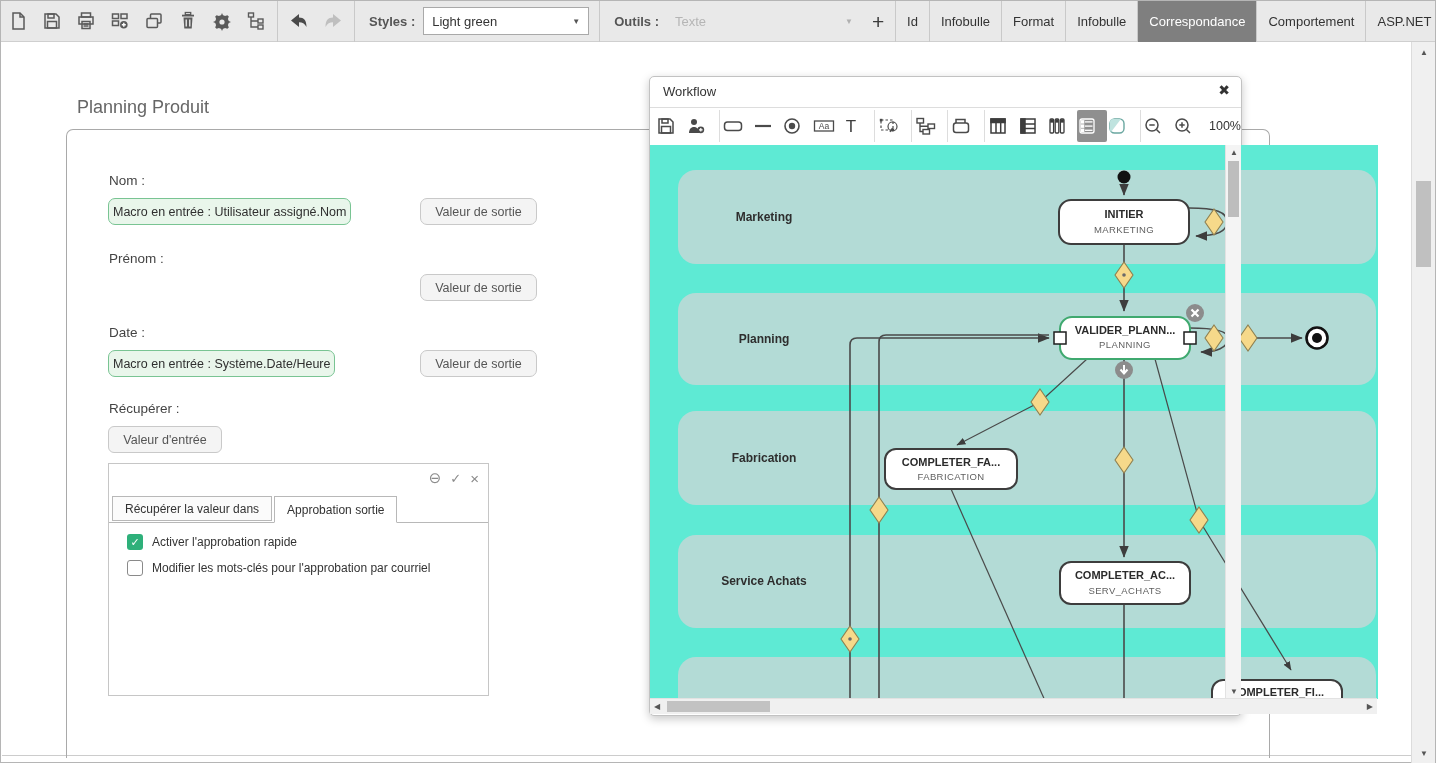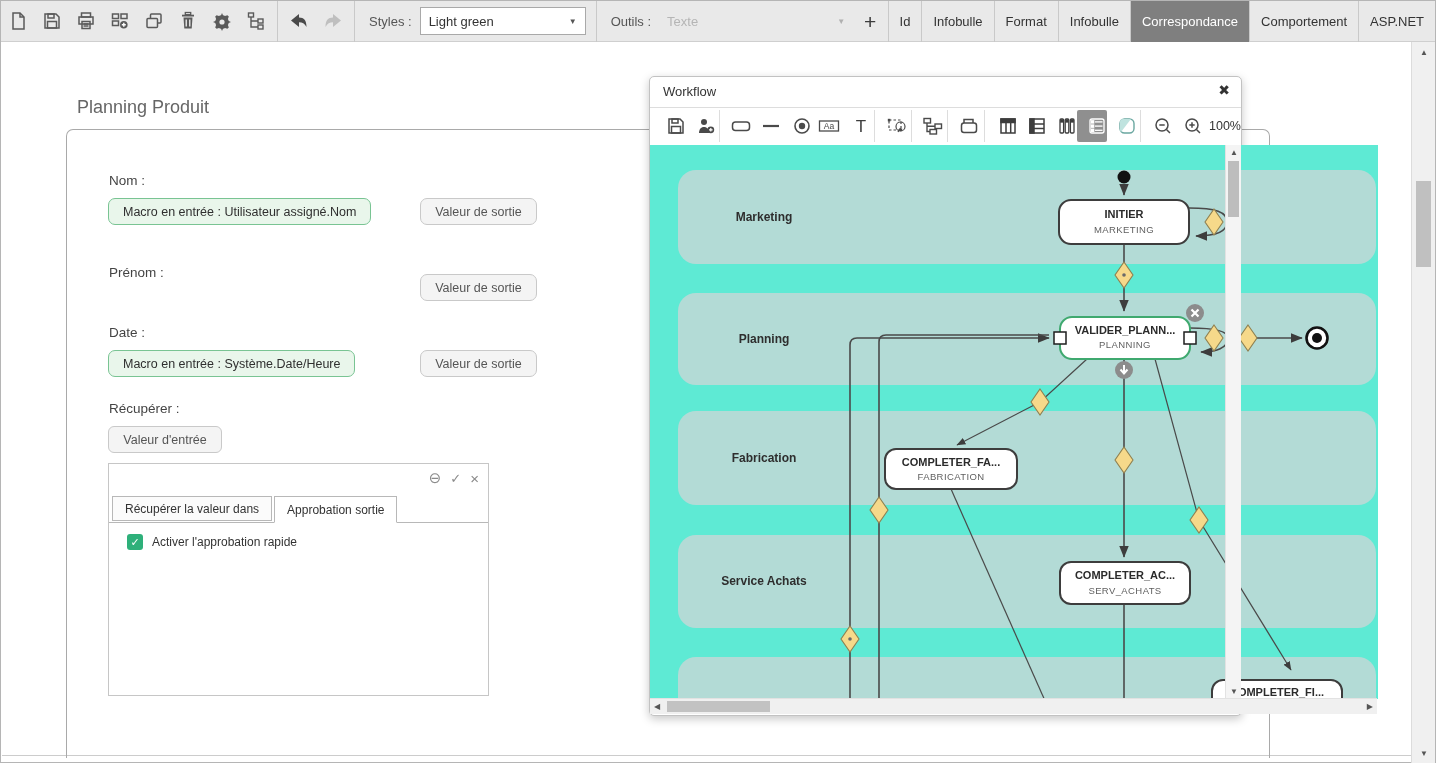--- a/index.html
+++ b/index.html
@@ -4,36 +4,36 @@
 <style>
   html,body{margin:0;padding:0;}
   body{width:1436px;height:763px;position:relative;font-family:"Liberation Sans","DejaVu Sans",sans-serif;background:#fff;overflow:hidden;}
   .frame{position:absolute;inset:0;border:1px solid #b5b5b5;box-sizing:border-box;}
   
   .topbar{position:absolute;left:0;top:0;right:0;height:41px;background:#e9e9e9;border-bottom:1px solid #cfcfcf;display:flex;align-items:center;box-sizing:border-box;}
   .tb-group{display:flex;align-items:center;height:100%;}
   .icon-btn{width:34px;height:41px;display:flex;align-items:center;justify-content:center;cursor:pointer;}
   .icon-btn svg{display:block;}
   .sep{width:1px;height:41px;background:#c9c9c9;margin:0 4px;}
-  .tb-label{font-size:13px;color:#555;margin:0 8px 0 10px;white-space:nowrap;}
+  .tb-label{font-size:13px;color:#555;margin:0 8px 0 10px;white-space:nowrap;font-weight:bold;}
   .dropdown{height:26px;background:#fff;border:1px solid #a9a9a9;display:flex;align-items:center;justify-content:space-between;padding:0 8px;font-size:13px;color:#333;width:148px;cursor:pointer;}
   .dropdown.disabled{background:transparent;border:none;color:#b5b5b5;width:178px;cursor:default;}
   .dd-arrow{font-size:8px;color:#555;margin-left:8px;}
   .dropdown.disabled .dd-arrow{color:#b0b0b0;}
   .tb-plus{font-size:21px;color:#3c3c3c;width:34px;text-align:center;cursor:pointer;line-height:41px;}
   .tb-tabs{margin-left:auto;display:flex;align-items:stretch;height:41px;}
   .tb-tab{display:flex;align-items:center;padding:0 11px;font-size:13px;color:#333;border-left:1px solid #c9c9c9;cursor:pointer;white-space:nowrap;}
   .tb-tab.active{background:#7f7f7f;color:#fff;}
   
   .content{position:absolute;left:1px;top:41px;width:1411px;height:714px;background:#fff;border-bottom:1px solid #ccc;box-sizing:border-box;}
   .page-title{position:absolute;left:75px;top:55px;font-size:18px;color:#666;}
   .form-box{position:absolute;left:64px;top:87px;width:1202px;height:628px;border:1px solid #a9a9a9;border-bottom:none;border-radius:7px 7px 0 0;}
   .f-label{position:absolute;font-size:13.5px;color:#444;}
   .pill{position:absolute;height:27px;display:inline-flex;align-items:center;justify-content:center;border-radius:7px;font-size:12.5px;box-sizing:border-box;cursor:pointer;white-space:nowrap;}
-  .pill.green{background:#e9f6eb;border:1px solid #79c493;color:#2f2f2f;padding:0 14px;}
+  .pill.green{background:#e9f6eb;border:1px solid #79c493;color:#2f2f2f;padding:0 4px;}
   .pill.gray{background:#f4f4f4;border:1px solid #c9c9c9;color:#555;width:117px;}
   
   .subpanel{position:absolute;left:106px;top:421px;width:381px;height:233px;border:1px solid #c6c6c6;background:#fff;box-sizing:border-box;}
   .sp-icons{position:absolute;top:5px;right:9px;display:flex;align-items:center;gap:9px;color:#8a8a8a;}
   .sp-icons span{cursor:pointer;}
   .sp-minus{font-size:15px;}
   .sp-check{font-size:13px;}
   .sp-x{font-size:15px;}
   .sp-tabs{position:absolute;top:32px;left:3px;display:flex;z-index:2;}
   .sp-tab{height:25px;display:flex;align-items:center;padding:0 12px;font-size:12px;color:#333;border:1px solid #b8b8b8;background:#fbfbfb;margin-right:2px;cursor:pointer;box-sizing:border-box;}
@@ -42,21 +42,21 @@
   .cb-row{position:absolute;left:18px;display:flex;align-items:center;gap:9px;font-size:12px;color:#333;}
   .cb{width:16px;height:16px;border-radius:3px;box-sizing:border-box;display:flex;align-items:center;justify-content:center;cursor:pointer;}
   .cb.checked{background:#2eb07a;color:#fff;font-size:11px;font-weight:bold;}
   .cb.unchecked{background:#fff;border:1px solid #8a8a8a;}
   
   .wfpanel{position:absolute;left:648px;top:75px;width:593px;height:640px;background:#fff;border:1px solid #c2c2c2;border-radius:5px;box-shadow:0 3px 10px rgba(0,0,0,.22);box-sizing:border-box;}
   .wf-header{position:absolute;left:0;top:0;right:0;height:30px;border-bottom:1px solid #ddd;}
   .wf-title{position:absolute;left:13px;top:7px;font-size:13px;color:#333;}
   .wf-close{position:absolute;right:11px;top:5px;font-size:14px;color:#333;cursor:pointer;}
   .wf-toolbar{position:absolute;left:0;top:30px;right:0;height:38px;border-bottom:1px solid #ddd;display:flex;align-items:center;padding-left:6px;}
-  .wf-btn{width:36px;height:32px;display:flex;align-items:center;justify-content:flex-end;cursor:pointer;border-radius:2px;}
+  .wf-btn{width:36px;height:32px;display:flex;align-items:center;justify-content:flex-start;cursor:pointer;border-radius:2px;}
   .wf-btn.active{background:#8f8f8f;}
   .wf-sep{width:1px;height:32px;background:#ddd;margin:0 3px;}
   .wf-zoom{font-size:12.5px;color:#333;margin-left:6px;}
   .wf-canvas{position:absolute;left:0;top:68px;width:728px;height:554px;overflow:hidden;background:#5eead4;}
   .wf-vscroll{position:absolute;right:0;top:68px;width:16px;height:554px;background:#f4f4f4;border-left:1px solid #e2e2e2;box-sizing:border-box;}
   .wf-vthumb{position:absolute;left:2px;top:16px;width:11px;height:56px;background:#bdbdbd;}
   .wf-hscroll{position:absolute;left:0;bottom:1px;width:727px;height:16px;background:#f0f0f0;border-top:1px solid #e2e2e2;box-sizing:border-box;}
   .wf-hthumb{position:absolute;left:17px;top:2px;width:103px;height:11px;background:#c2c2c2;}
   .scroll-arrow{position:absolute;font-size:8px;color:#555;cursor:pointer;}
   
@@ -169,21 +169,21 @@
   </div>
 
   <div class="content">
     <div class="page-title">Planning Produit</div>
     <div class="form-box"></div>
 
     <div class="f-label" style="left:107px;top:131px;">Nom :</div>
     <div class="pill green" style="left:106px;top:156px;">Macro en entrée : Utilisateur assigné.Nom</div>
     <div class="pill gray" style="left:418px;top:156px;">Valeur de sortie</div>
 
-    <div class="f-label" style="left:107px;top:223px;">Prénom :</div>
+    <div class="f-label" style="left:107px;top:209px;">Prénom :</div>
     <div class="pill gray" style="left:418px;top:232px;">Valeur de sortie</div>
 
     <div class="f-label" style="left:107px;top:283px;">Date :</div>
     <div class="pill green" style="left:106px;top:308px;">Macro en entrée : Système.Date/Heure</div>
     <div class="pill gray" style="left:418px;top:308px;">Valeur de sortie</div>
 
     <div class="f-label" style="left:107px;top:359px;">Récupérer :</div>
     <div class="pill gray" style="left:106px;top:384px;width:114px;border-radius:6px;">Valeur d'entrée</div>
 
     <div class="subpanel">
@@ -193,20 +193,24 @@
         <span class="sp-x">×</span>
       </div>
       <div class="sp-tabline"></div>
       <div class="sp-tabs">
         <span class="sp-tab">Récupérer la valeur dans</span>
         <span class="sp-tab active">Approbation sortie</span>
       </div>
       <div class="cb-row" style="top:70px;">
         <span class="cb checked">✓</span>
         <span>Activer l'approbation rapide</span>
+      </div>
+      <div class="cb-row" style="top:96px;">
+        <span class="cb unchecked"></span>
+        <span>Modifier les mots-clés pour l'approbation par courriel</span>
       </div>
     </div>
   </div>
 
   <div class="wfpanel">
     <div class="wf-header">
       <span class="wf-title">Workflow</span>
       <span class="wf-close">✖</span>
     </div>
 

